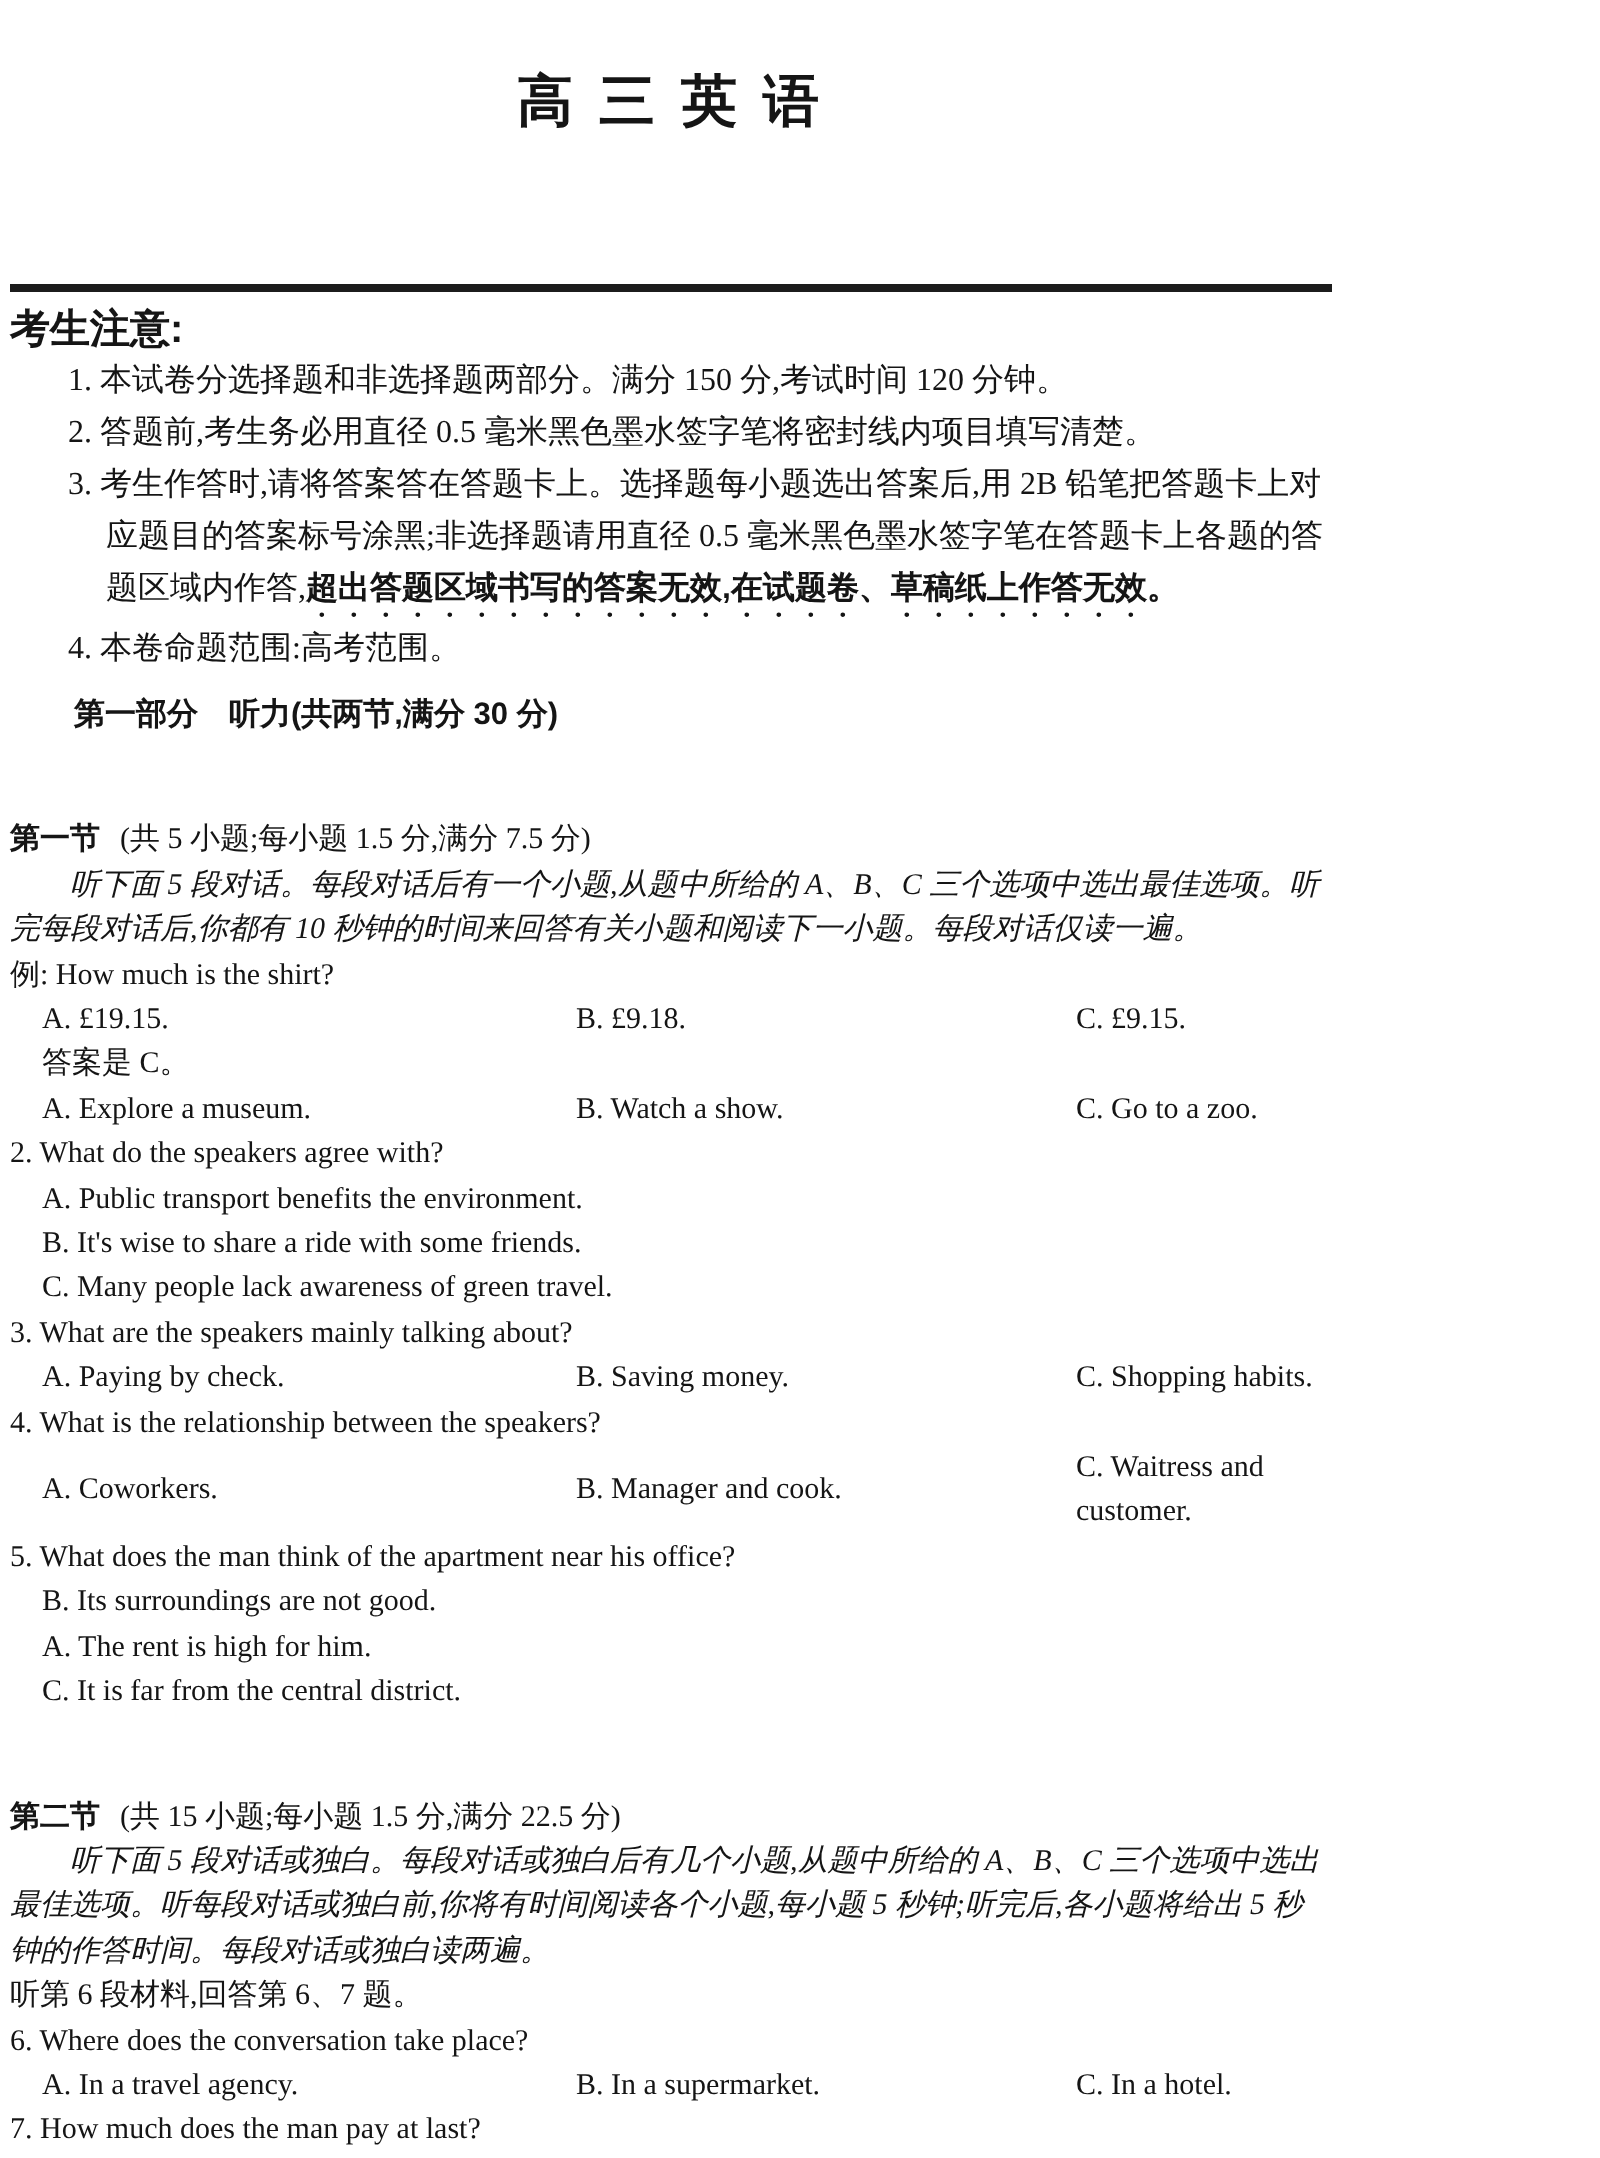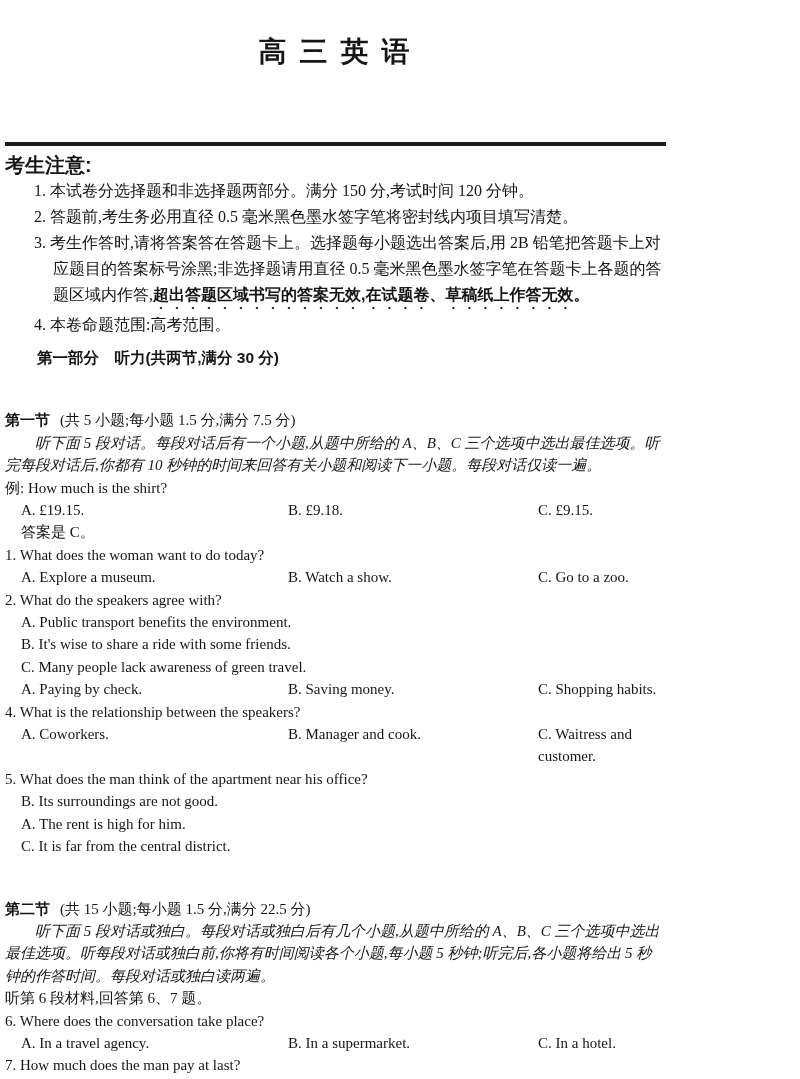--- a/index.html
+++ b/index.html
@@ -59,21 +59,21 @@
   .section-heading { line-height: 22.4px; margin-top: 40px; }
   .section-heading .sec-title {
     font-family: "Liberation Sans", "DejaVu Sans", sans-serif;
     font-weight: bold;
   }
   .section-heading .sec-meta { margin-left: 10px; }
 
   .para { text-indent: 2em; font-style: italic; }
 
   .q-line { line-height: 22.4px; }
-  .opts-row { display: flex; padding-left: 16px; line-height: 22.4px; }
+  .opts-row { display: flex; padding-left: 16px; line-height: 22.4px; align-items: center; }
   .opts-row .opt-a { width: 267px; }
   .opts-row .opt-b { width: 250px; }
   .opts-row .opt-c { flex: 1; }
   .opt-stack { padding-left: 16px; line-height: 22.4px; }
   .answer-line { padding-left: 16px; line-height: 22.4px; }
 
   .page-footer {
     margin-top: 11px;
     text-align: center;
     font-weight: bold;
@@ -114,32 +114,32 @@
       <span>例:</span>
       <span>How much is the shirt?</span>
     </div>
     <div class="opts-row">
       <span class="opt-a">A. £19.15.</span>
       <span class="opt-b">B. £9.18.</span>
       <span class="opt-c">C. £9.15.</span>
     </div>
     <div class="answer-line">答案是 C。</div>
 
-    <div class="q-line"><span>1.</span> <span>What does the woman want to do today?</span></div>
     <div class="opts-row">
       <span class="opt-a">A. Explore a museum.</span>
       <span class="opt-b">B. Watch a show.</span>
       <span class="opt-c">C. Go to a zoo.</span>
     </div>
 
     <div class="q-line"><span>2.</span> <span>What do the speakers agree with?</span></div>
     <div class="opt-stack">A. Public transport benefits the environment.</div>
     <div class="opt-stack">B. It's wise to share a ride with some friends.</div>
     <div class="opt-stack">C. Many people lack awareness of green travel.</div>
 
+    <div class="q-line"><span>3.</span> <span>What are the speakers mainly talking about?</span></div>
     <div class="opts-row">
       <span class="opt-a">A. Paying by check.</span>
       <span class="opt-b">B. Saving money.</span>
       <span class="opt-c">C. Shopping habits.</span>
     </div>
 
     <div class="q-line"><span>4.</span> <span>What is the relationship between the speakers?</span></div>
     <div class="opts-row">
       <span class="opt-a">A. Coworkers.</span>
       <span class="opt-b">B. Manager and cook.</span>

